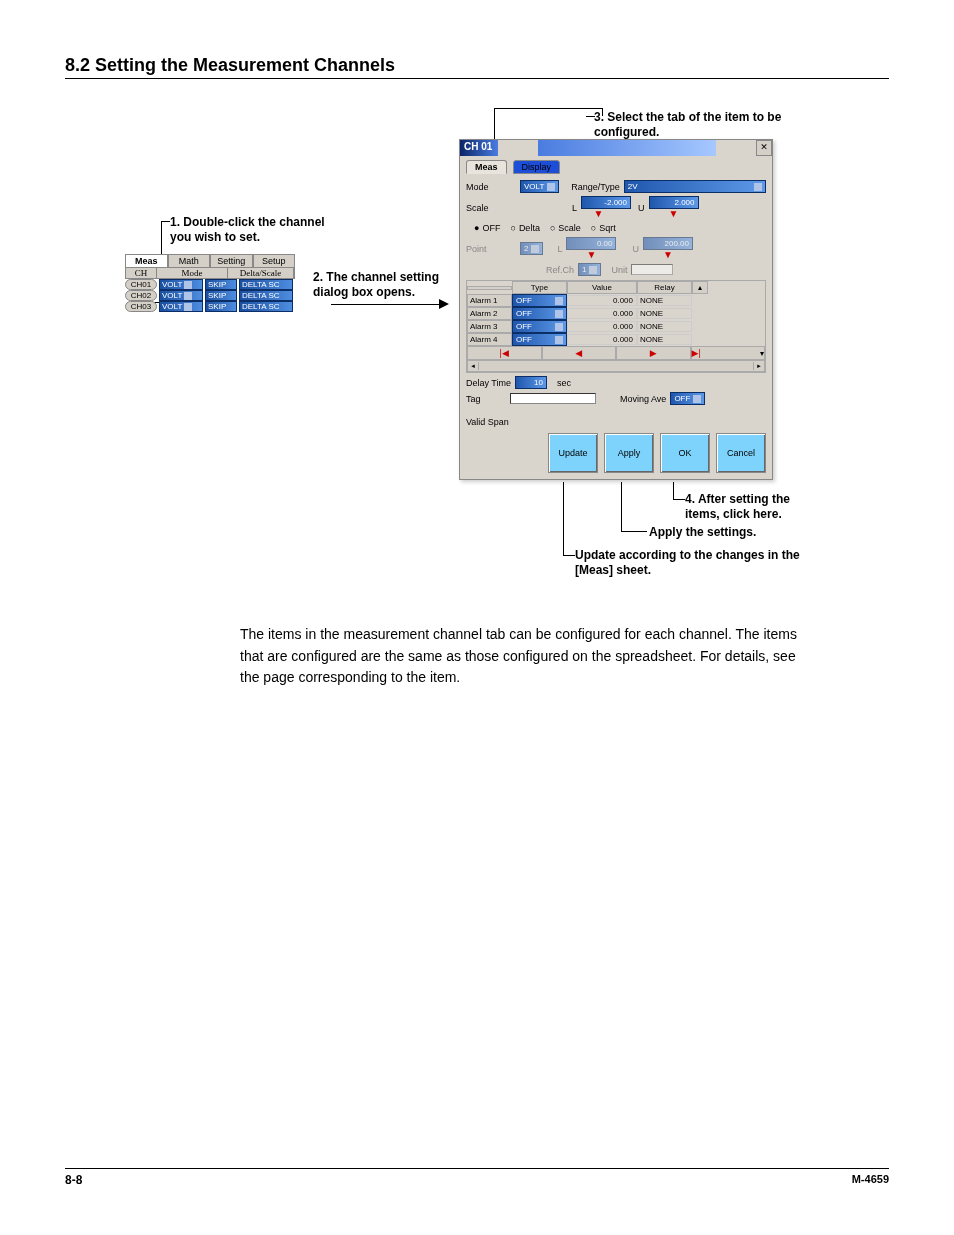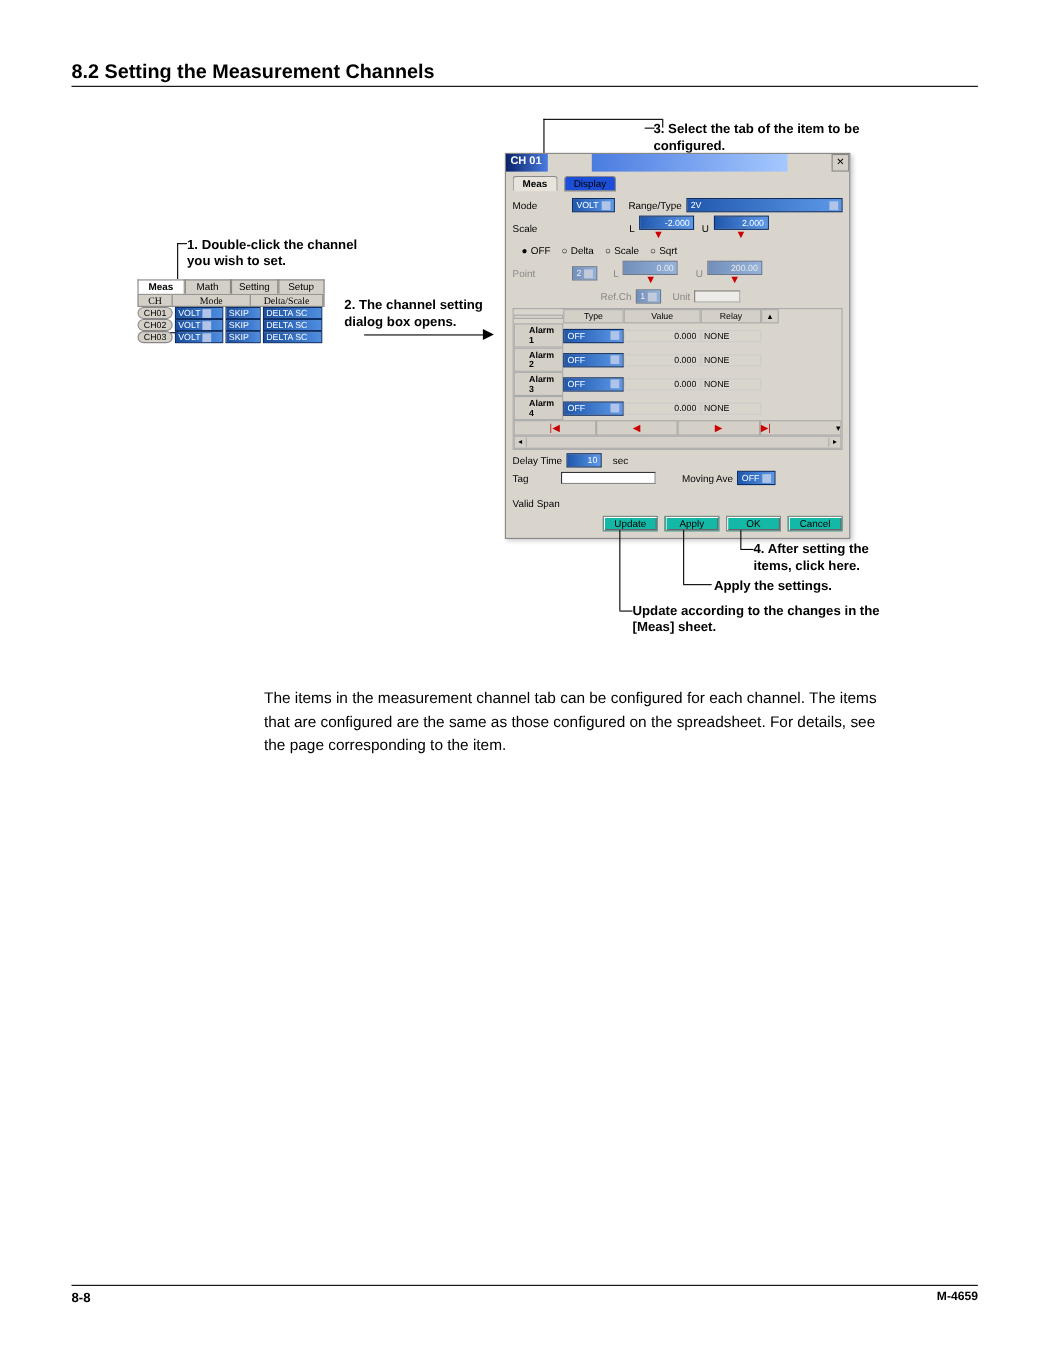--- a/index.html
+++ b/index.html
@@ -171,21 +171,21 @@
     border: 1px solid #aaa;
     margin-top: 4px;
   }
   .ag-head, .ag-row {
     display: grid;
     grid-template-columns: 45px 55px 70px 55px 16px;
     font-size: 8px;
     align-items: center;
   }
   .ag-head > div { background: #d4d0c8; border: 1px solid #aaa; text-align: center; padding: 1px 0;}
-  .ag-row .cell-lbl { background: #d4d0c8; border: 1px solid #aaa; padding: 1px 13px; font-weight: bold; }
+  .ag-row .cell-lbl { background: #d4d0c8; border: 1px solid #aaa; padding: 1px 2px; }
   .ag-row .cell-val { text-align: right; padding: 0 3px; border: 1px solid #ccc; }
   .ag-row .cell-relay { padding: 0 2px; border: 1px solid #ccc; }
   .ag-last {
     display: grid;
     grid-template-columns: 1fr 1fr 1fr 1fr;
     font-size: 8px;
     background: #d4d0c8;
   }
   .ag-last > div {
     border: 1px solid #aaa;
@@ -218,22 +218,22 @@
   }
   .dlg-buttons {
     display: flex;
     justify-content: flex-end;
     gap: 6px;
     margin-top: 6px;
     font-size: 9px;
   }
   .dlg-btn {
     border: 1px solid #888;
-    background: #14b8a6;
-    padding: 1px 0;
+    background: #7dd3fc;
+    padding: 14px 0;
     width: 48px;
     text-align: center;
     box-shadow: 1px 1px 0 #fff inset, -1px -1px 0 #666 inset;
     cursor: pointer;
   }
   .arrow-head {
     display: inline-block;
     width: 0; height: 0;
     border-top: 5px solid transparent;
     border-bottom: 5px solid transparent;

